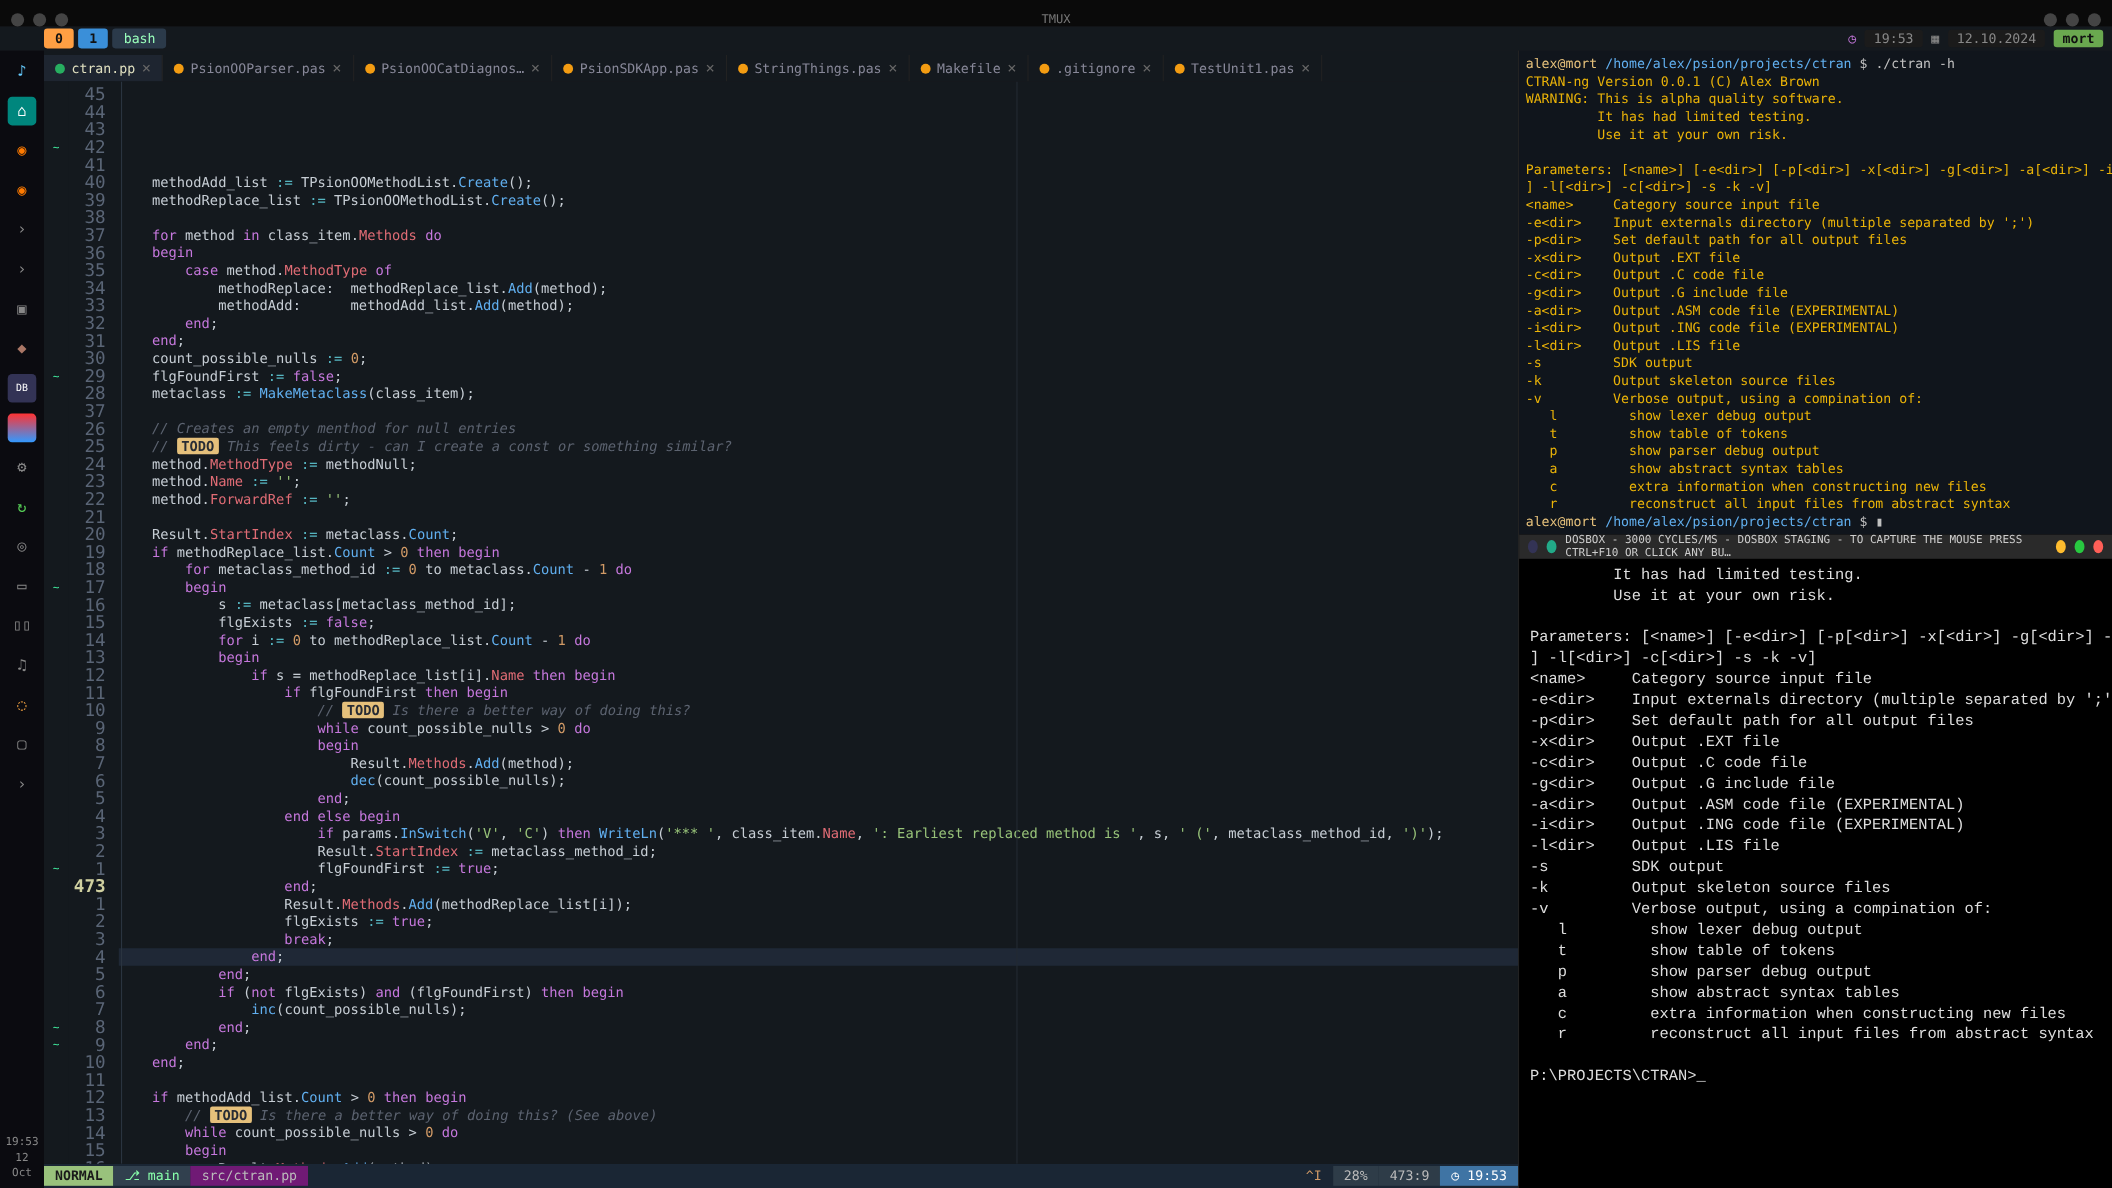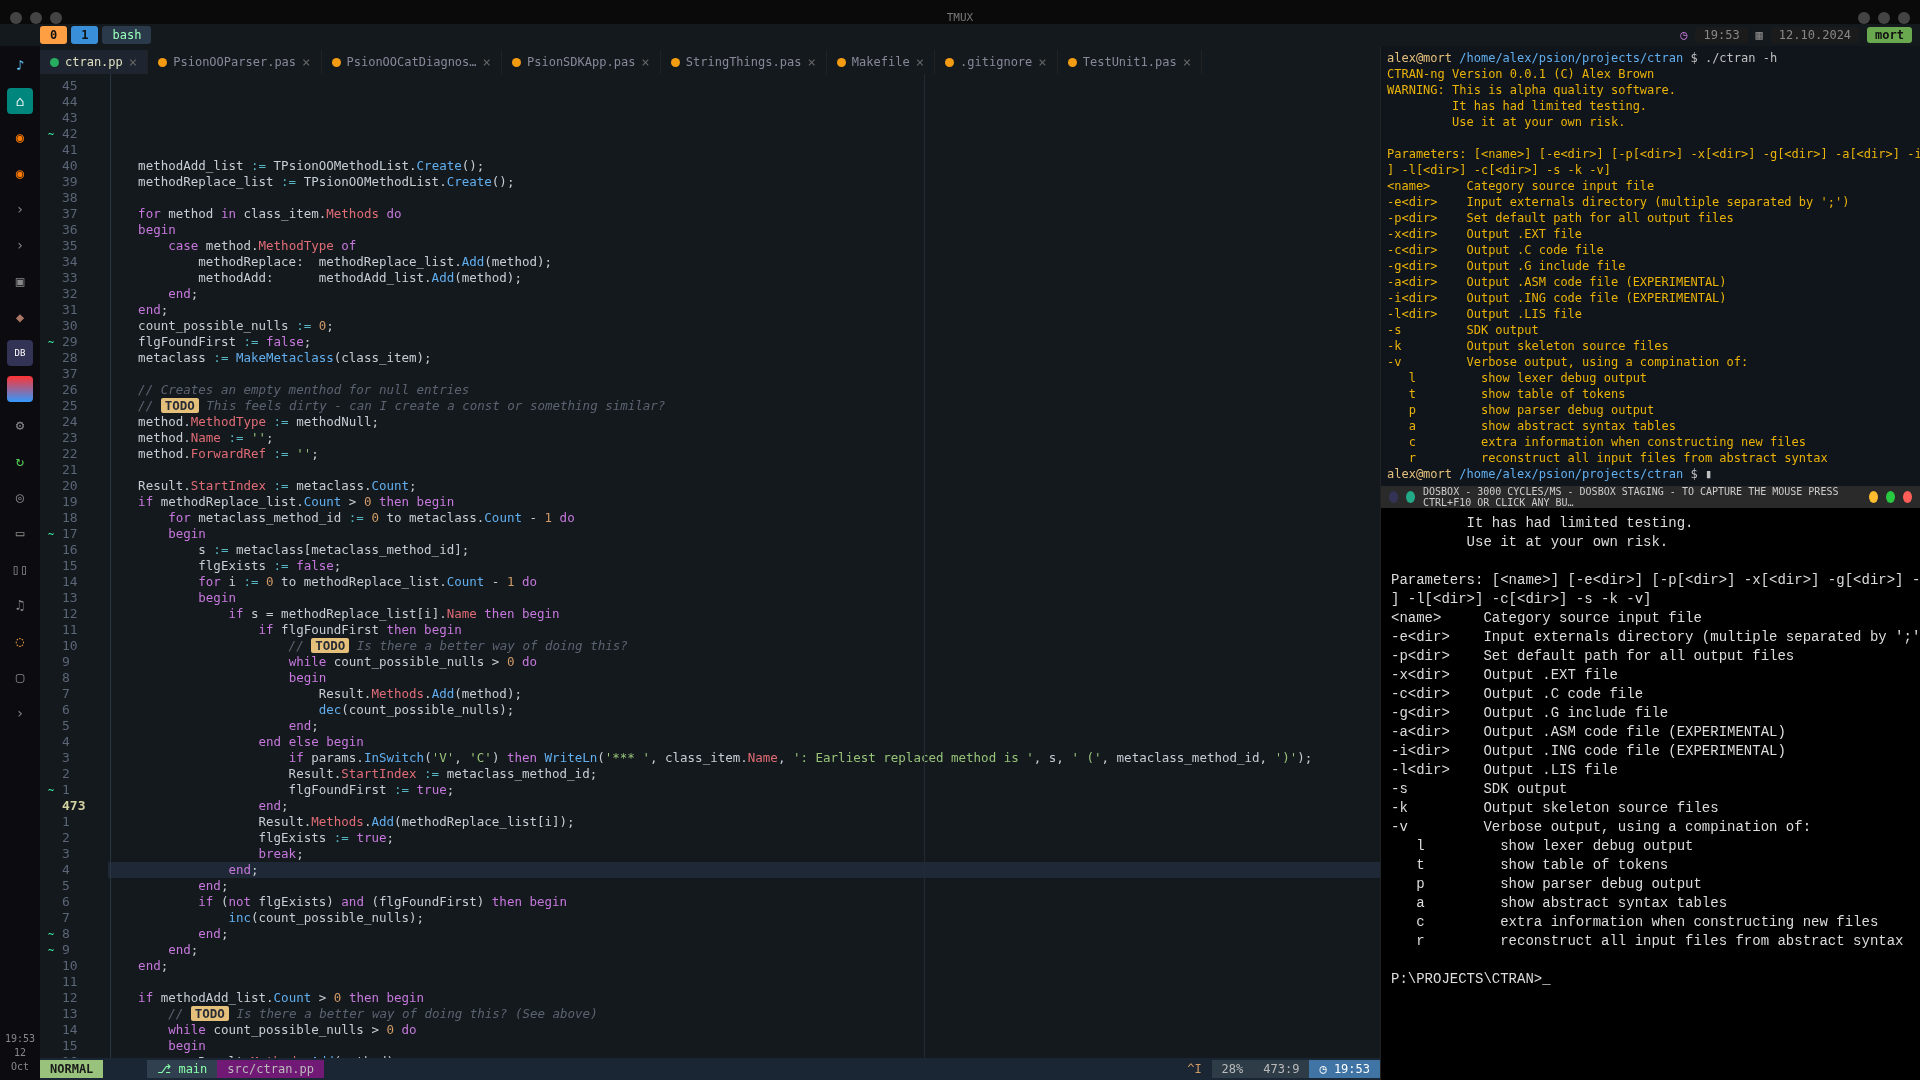--- a/index.html
+++ b/index.html
@@ -161,23 +161,24 @@
 .gutter-mark-row {
   height: 16px;
   display: flex;
   align-items: center;
   justify-content: center;
   font-size: 10px;
   color: #4fa;
 }
 .gutter-lns {
   width: 42px;
+  text-align: right;
   padding-right: 8px;
   color: #5a6576;
-  font-size: 13px;
+  font-size: 16px;
   line-height: 16px;
   padding-top: 4px;
   background: #14191e;
 }
 .gutter-lns .ln { height: 16px; }
 .gutter-lns .ln.cur { color: #d0d0a0; font-weight: bold; }
 
 .code {
   flex: 1;
   font-size: 12.5px;
@@ -218,21 +219,21 @@
 
 .editor-status {
   height: 22px;
   background: #1a2634;
   display: flex;
   align-items: center;
   font-size: 12px;
 }
 .st-seg { padding: 2px 10px; }
 .st-mode { background: #99c27c; color: #1a1a1a; font-weight: bold; }
-.st-branch { background: #31404e; color: #8fa; margin-left: 44px; }
+.st-branch { background: #31404e; color: #8fa; }
 .st-file { background: #701a75; color: #bbb; text-align: right; }
 .st-right { margin-left: auto; display: flex; align-items: center; }
 .st-warn { color: #d19a66; padding-right: 10px; }
 .st-pos { background: #2e3c48; color: #bbb; padding: 2px 10px; }
 .st-time { background: #3f74a4; color: #fff; padding: 2px 10px; }
 
 
 .right-panes {
   width: 540px;
   display: flex;

